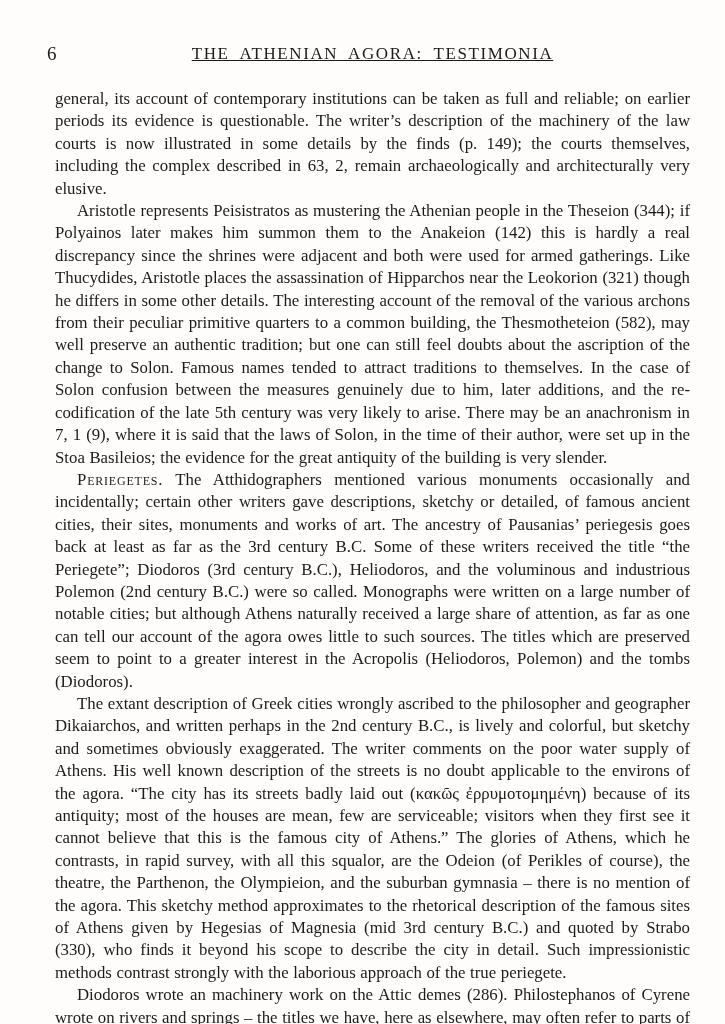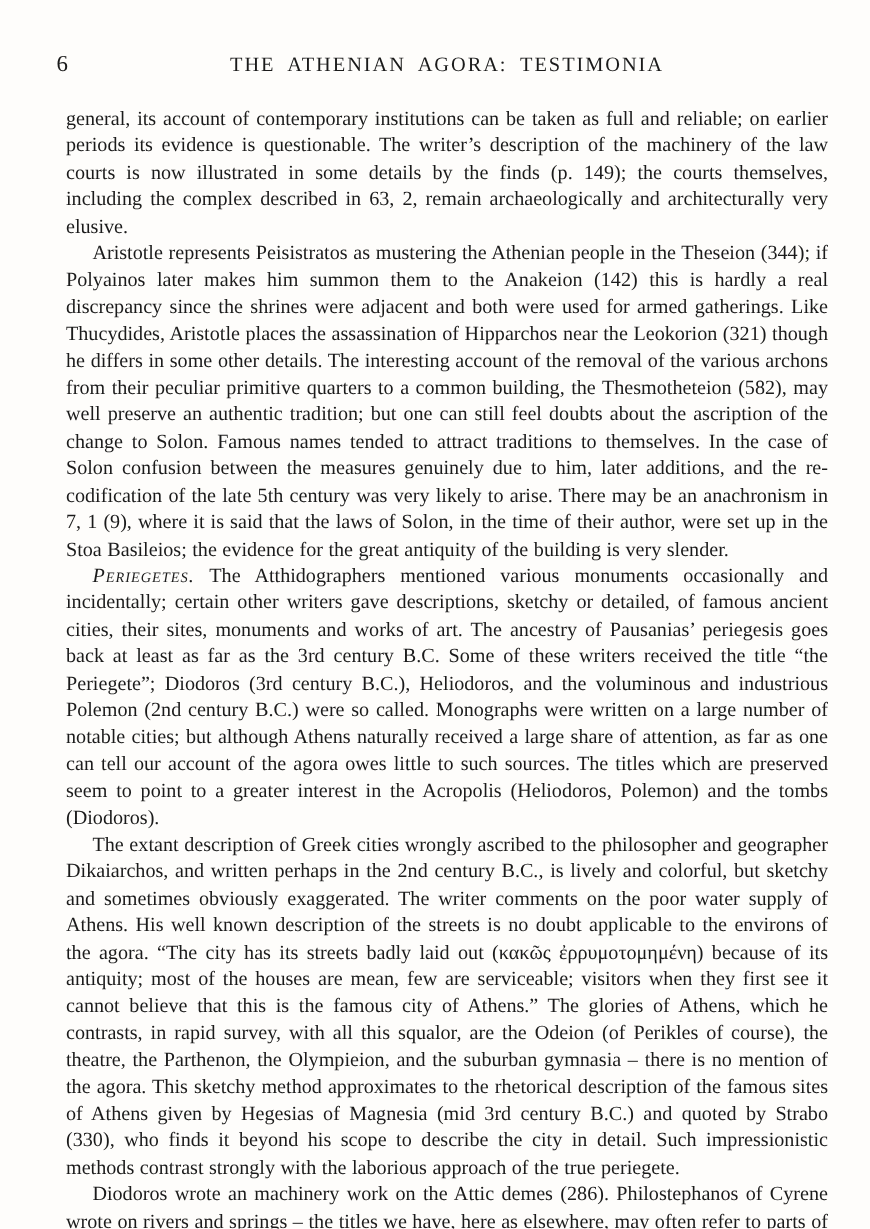--- a/index.html
+++ b/index.html
@@ -31,40 +31,40 @@
     font-size: 19px;
     line-height: 24px;
   }
   .running-title {
     display: block;
     text-align: center;
     font-size: 17px;
     line-height: 24px;
     letter-spacing: 1.6px;
     word-spacing: 5px;
+    text-decoration: underline;
   }
   .page-body {
     font-size: 16.8px;
     line-height: 22.4px;
     text-align: justify;
     word-spacing: 0.4px;
   }
   .page-body p.para {
     margin: 0;
     padding: 0;
   }
   .page-body p.para.indent {
     text-indent: 22px;
   }
   .page-body span.b { font-weight: 400; }
   .page-body span.i { }
   .page-body span.sc {
     font-variant: small-caps;
     letter-spacing: 0.8px;
-    font-style: italic;
   }
 </style>
 </head>
 <body>
 
 <div class="page">
   <header class="page-header">
     <span class="page-num">6</span>
     <span class="running-title">THE ATHENIAN AGORA: TESTIMONIA</span>
   </header>

